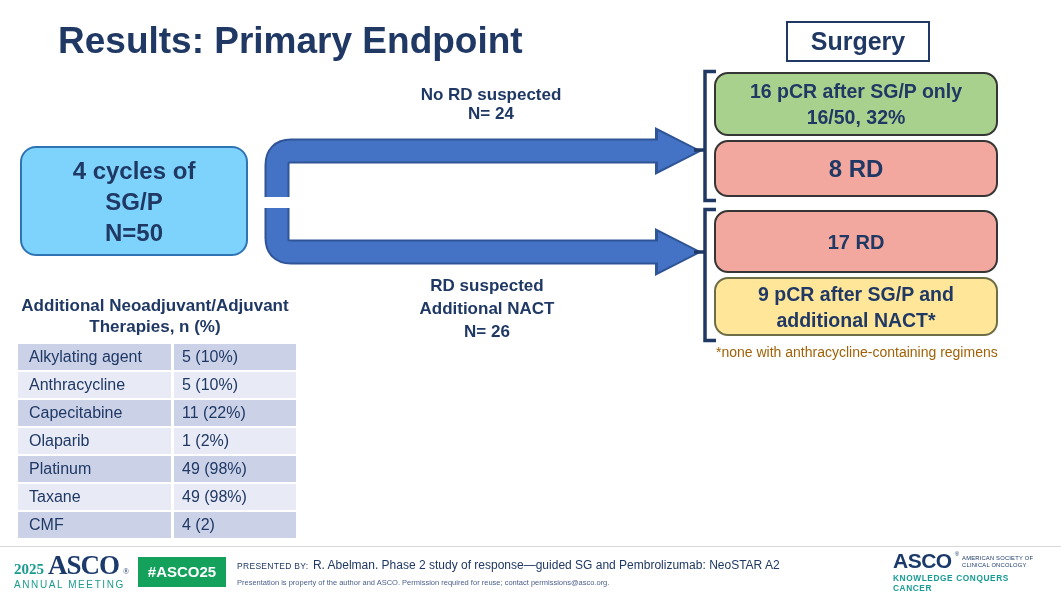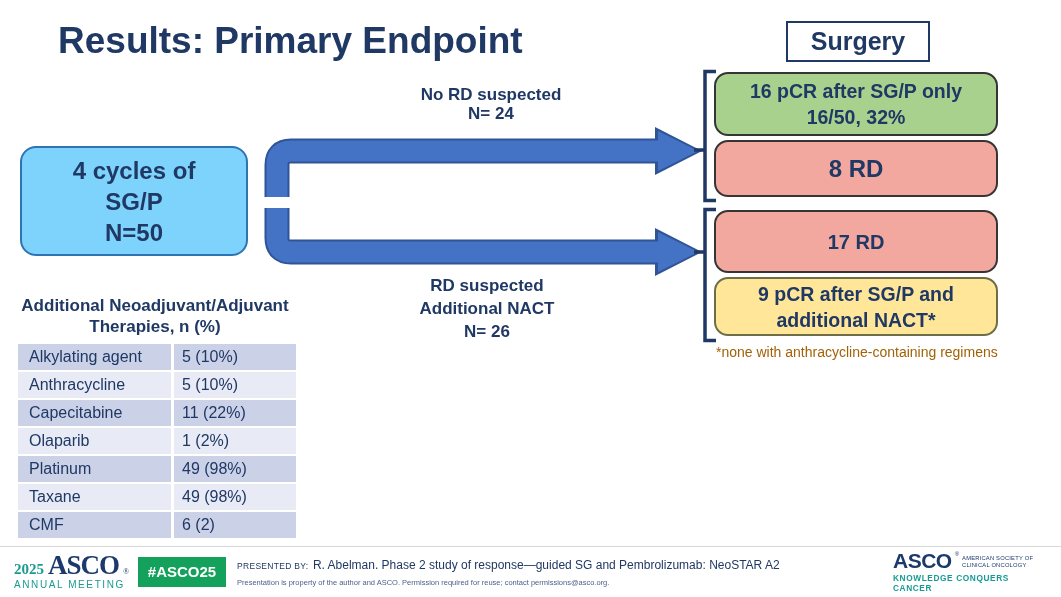--- a/index.html
+++ b/index.html
@@ -159,21 +159,21 @@
     <div class="t-row">
       <div class="t-cell label">Platinum</div>
       <div class="t-cell value">49 (98%)</div>
     </div>
     <div class="t-row">
       <div class="t-cell label">Taxane</div>
       <div class="t-cell value">49 (98%)</div>
     </div>
     <div class="t-row">
       <div class="t-cell label">CMF</div>
-      <div class="t-cell value">6 (2)</div>
+      <div class="t-cell value">4 (2)</div>
     </div>
   </div>
 
   <div class="footer-divider"></div>
 
   <div class="footer-left">
     <div class="logo-row">
       <span class="yr">2025</span>
       <span class="asco-big">ASCO</span>
       <span class="reg">®</span>

